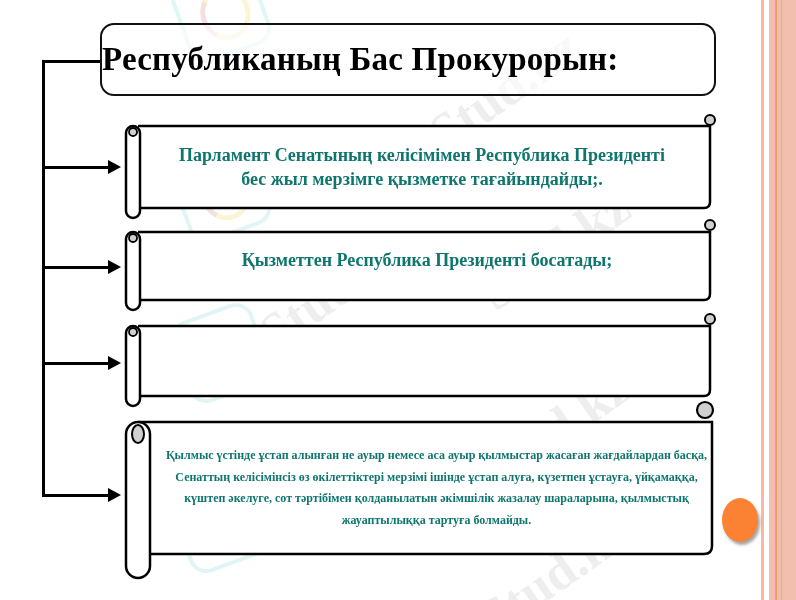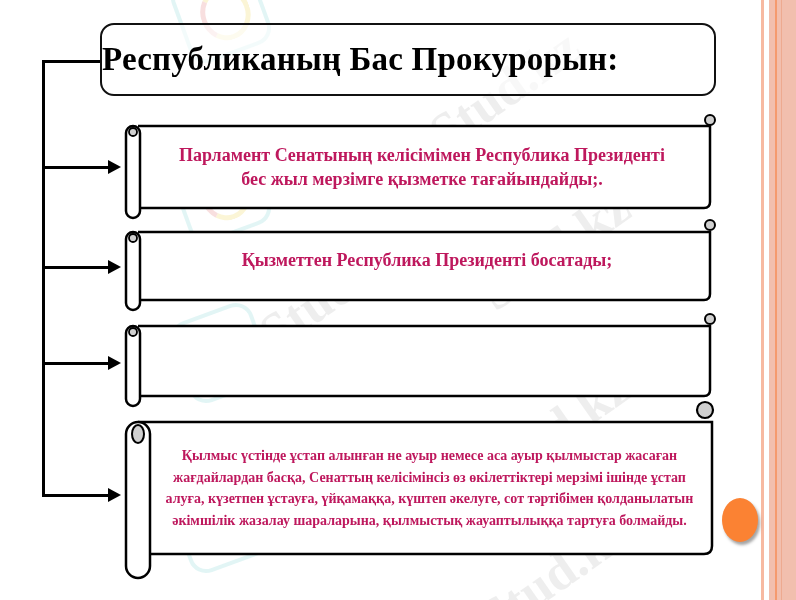--- a/index.html
+++ b/index.html
@@ -5,23 +5,23 @@
   html,body{margin:0;padding:0;}
   body{width:796px;height:600px;position:relative;background:#ffffff;overflow:hidden;font-family:"Liberation Serif","DejaVu Serif",serif;}
   .stripe{position:absolute;top:0;height:600px;}
   .title-box{position:absolute;left:100px;top:23px;width:616px;height:73px;border:2.5px solid #111;border-radius:14px;box-sizing:border-box;display:flex;align-items:center;background:rgba(255,255,255,0.6);}
   .title-text{font-weight:bold;font-size:33px;color:#000;letter-spacing:0.2px;}
   .wm{position:absolute;font-family:"Liberation Serif",serif;font-weight:bold;font-size:52px;color:rgba(160,160,160,0.18);transform:rotate(-35deg);pointer-events:none;white-space:nowrap;}
   .logo{position:absolute;width:78px;height:78px;border:4px solid rgba(150,220,220,0.28);border-radius:18px;transform:rotate(-20deg);pointer-events:none;}
   .logo::after{content:"";position:absolute;left:18px;top:14px;width:40px;height:44px;border-radius:50%;border:5px solid rgba(240,220,120,0.3);border-left-color:rgba(230,150,150,0.3);}
   .scroll{position:absolute;}
   .scroll svg{position:absolute;left:0;top:0;overflow:visible;}
-  .scroll-text{position:absolute;display:flex;align-items:center;justify-content:center;text-align:center;font-weight:bold;color:#be185d;}
+  .scroll-text{position:absolute;display:flex;align-items:center;justify-content:center;text-align:center;font-weight:bold;color:#0f766e;}
   .t1{font-size:18px;line-height:24px;}
-  .t4{font-size:14px;line-height:21.5px;}
+  .t4{font-size:12px;line-height:21.5px;padding-left:7px;}
   .connector{position:absolute;background:#000;}
   .arrowhead{position:absolute;width:0;height:0;border-top:7px solid transparent;border-bottom:7px solid transparent;border-left:13px solid #000;}
   .dot{position:absolute;left:722px;top:498px;width:36px;height:44px;border-radius:50%;background:#fb8233;box-shadow:2px 3px 3px rgba(90,90,90,0.55);}
 </style>
 </head>
 <body>
 
 <div class="stripe" style="left:761px;width:3px;background:#f7b9a1;"></div>
 <div class="stripe" style="left:769px;width:27px;background:#f2bfae;"></div>
 <div class="stripe" style="left:775px;width:2px;background:#f59a6e;"></div>

